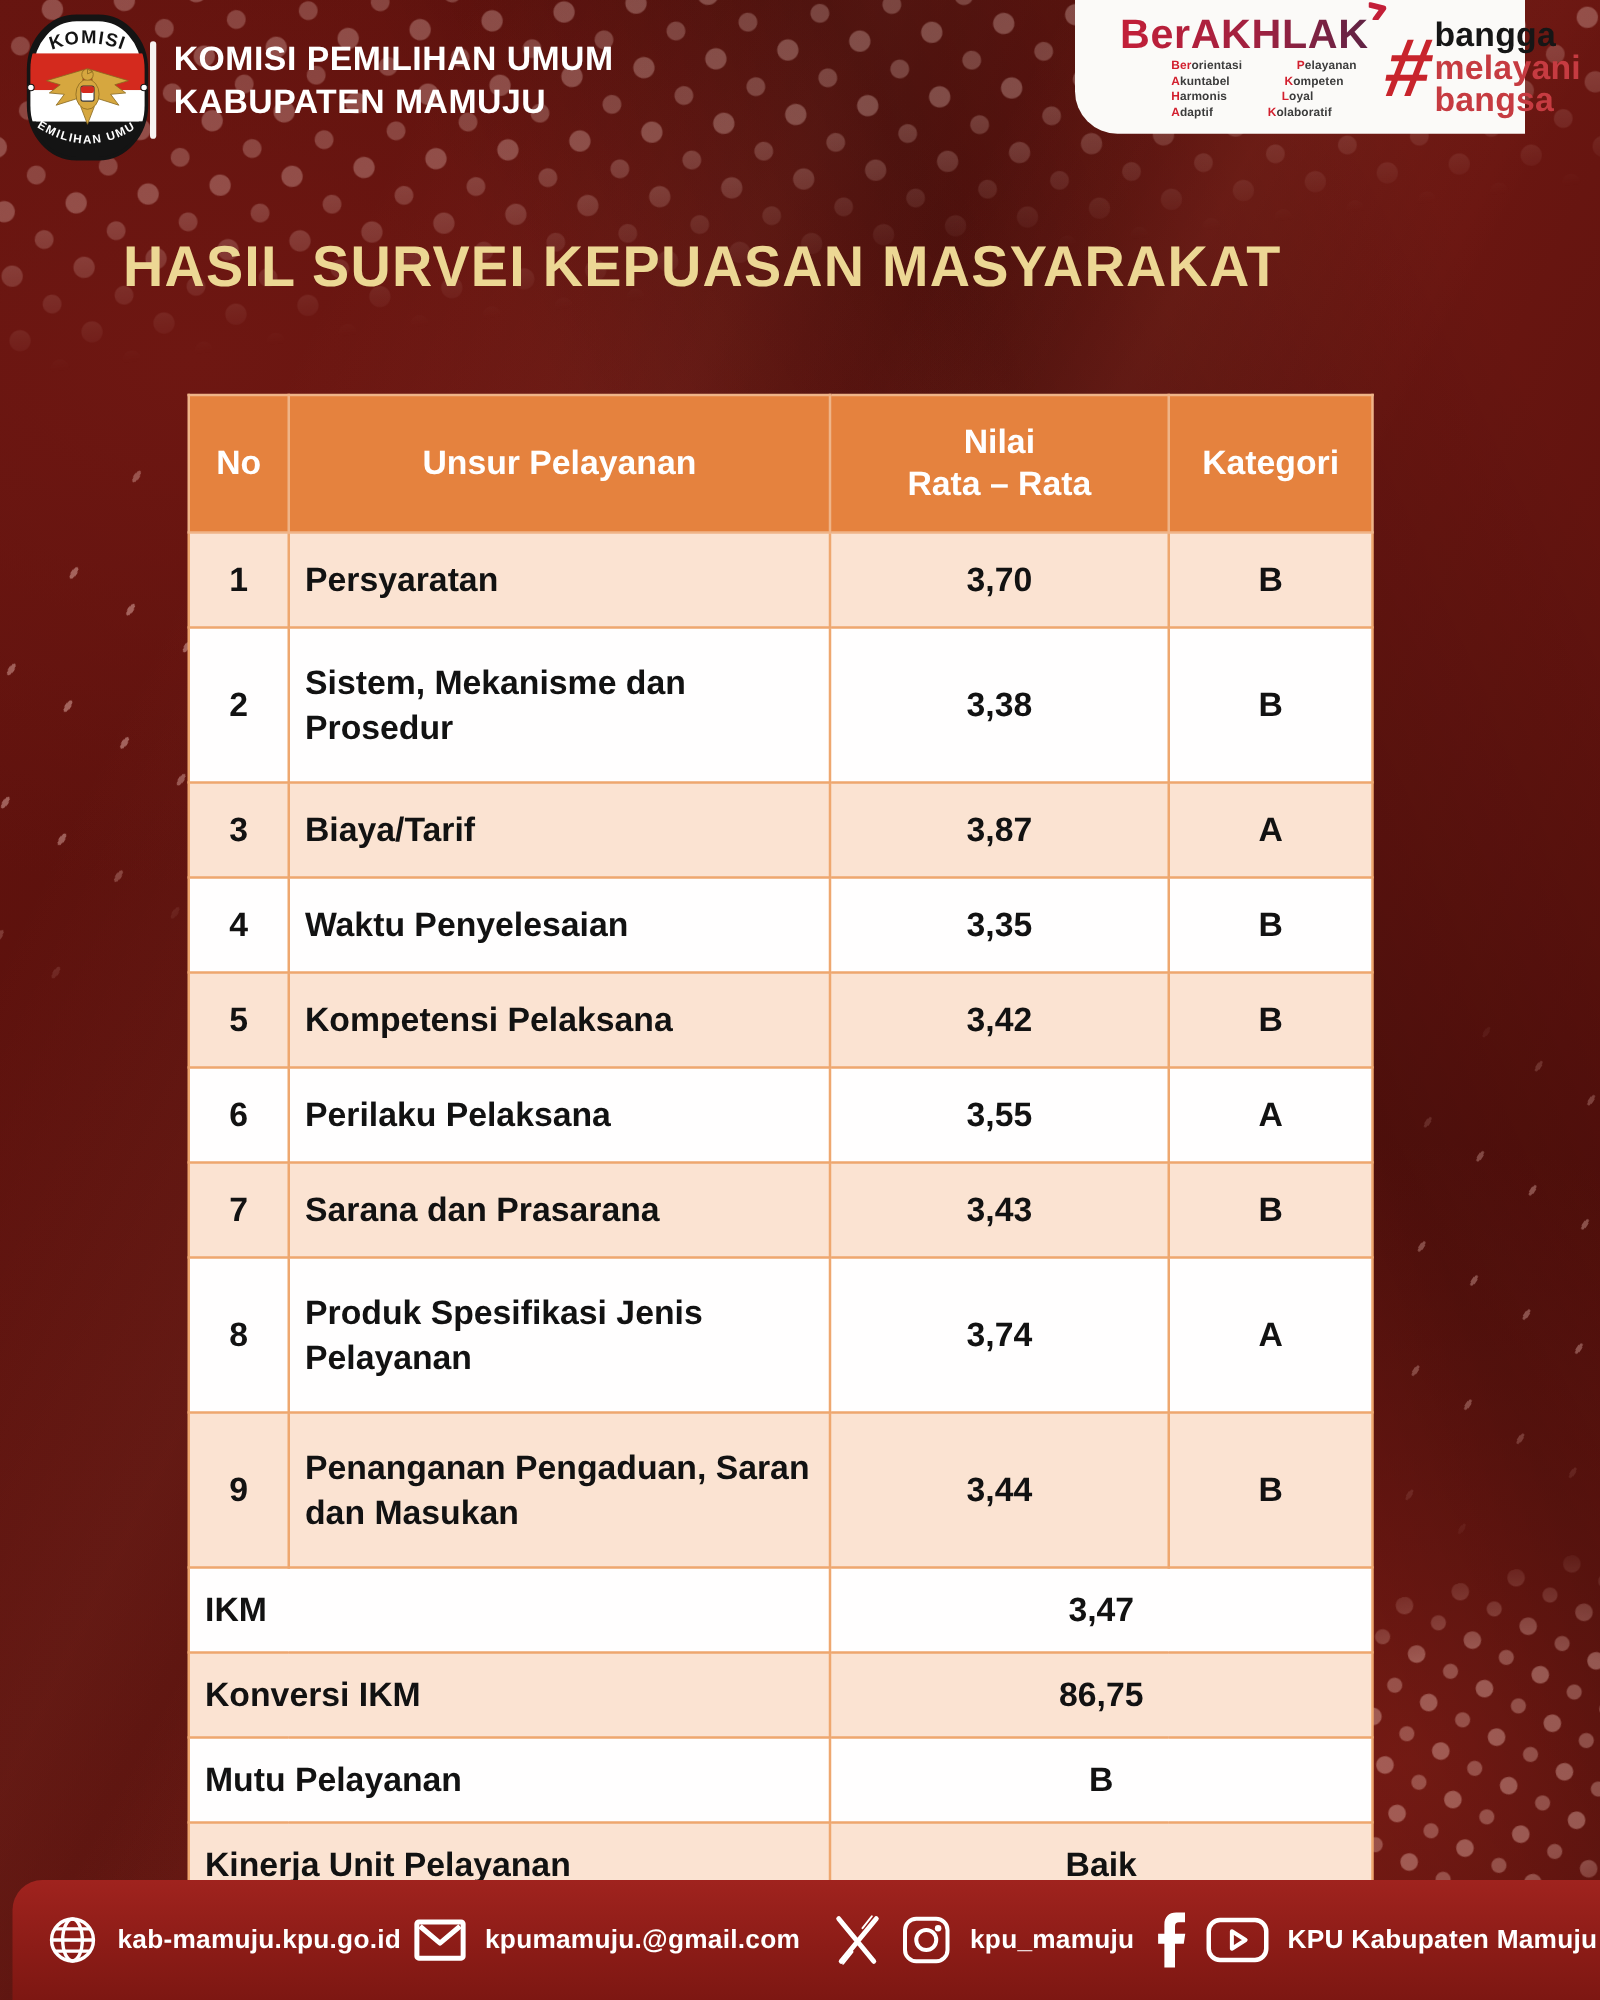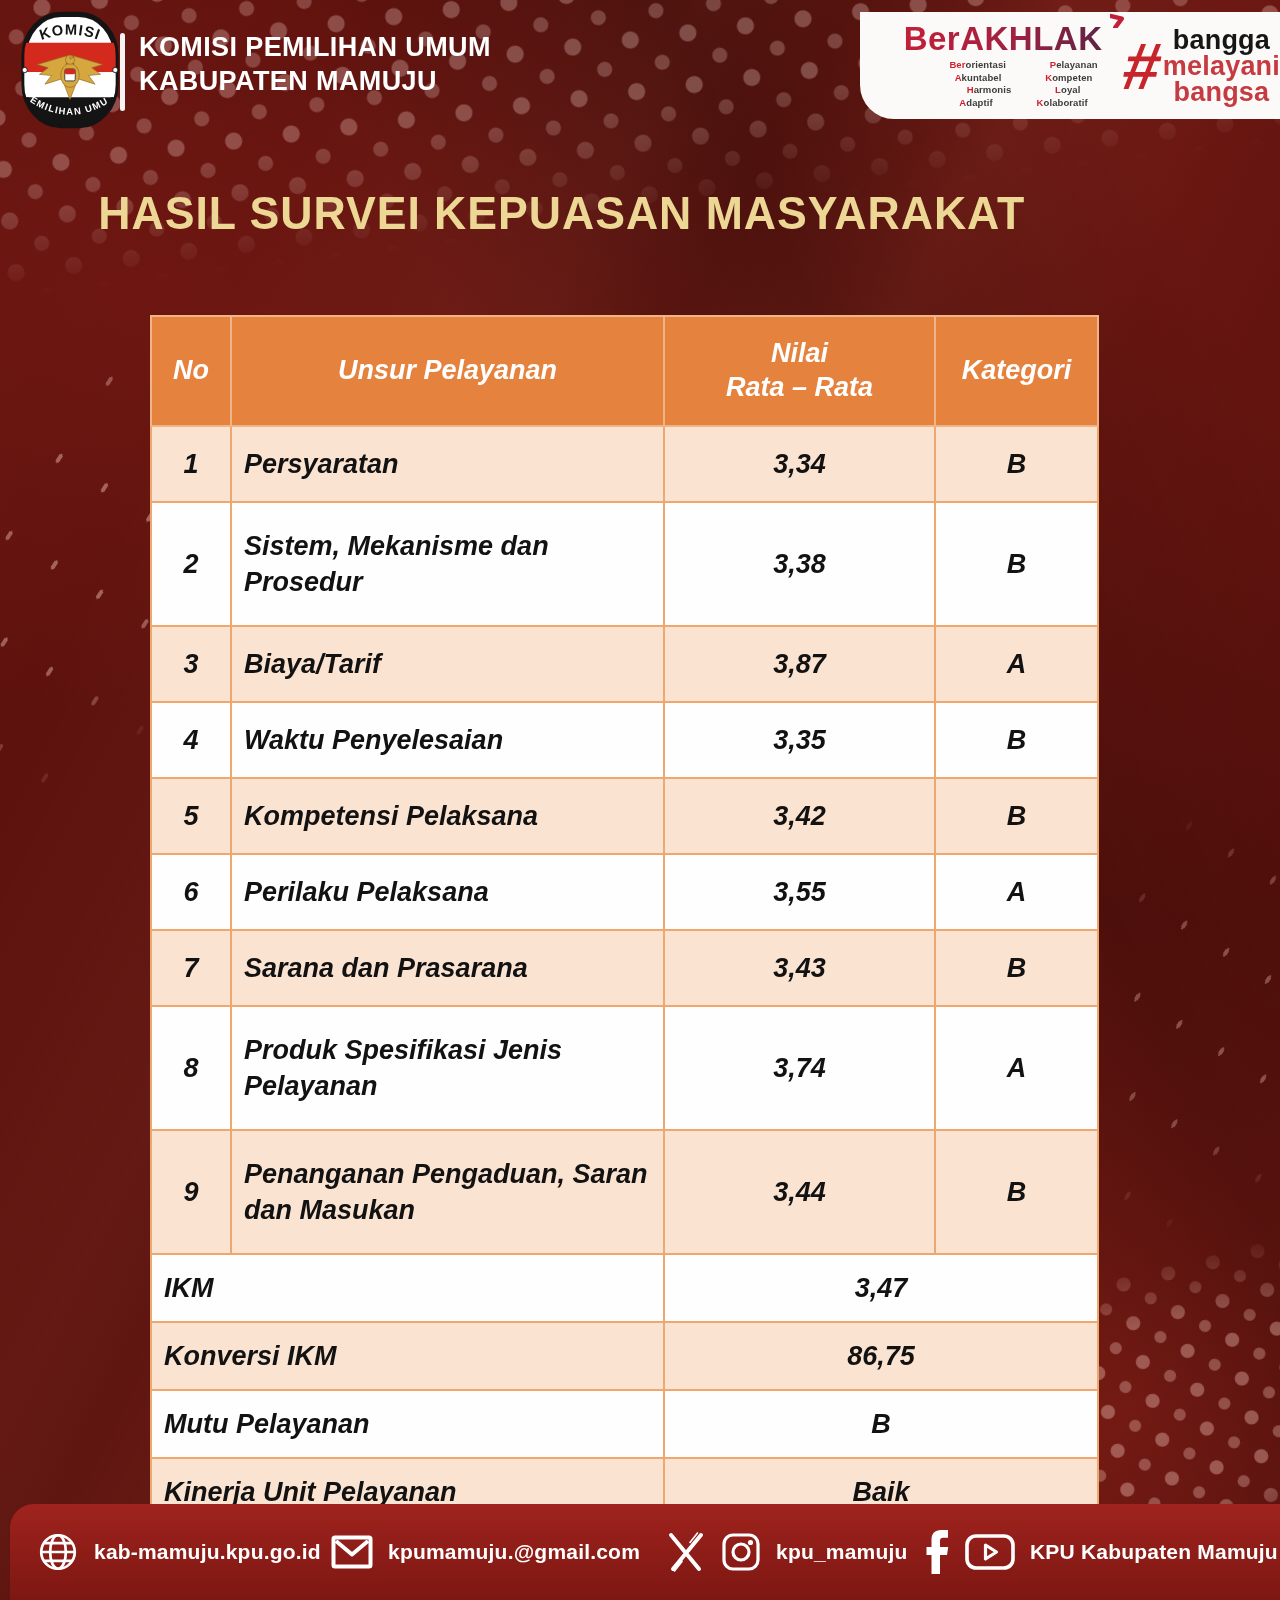--- a/index.html
+++ b/index.html
@@ -43,41 +43,41 @@
     background-image:radial-gradient(circle at 6px 6px, rgba(236,190,181,.34) 5px, transparent 6px);
     background-size:42px 34px;
     -webkit-mask-image:radial-gradient(ellipse at 50% 50%, #000 40%, transparent 85%);
     mask-image:radial-gradient(ellipse at 50% 50%, #000 40%, transparent 85%);}
 
   
   .logo-wrap{position:absolute;left:14px;top:10px;width:112px;height:120px;}
   .org-divider{position:absolute;left:120px;top:33px;width:5px;height:78px;background:rgba(255,255,255,.95);border-radius:3px;}
   .org-name{position:absolute;left:139px;top:30px;color:#fff;font-weight:800;font-size:27px;line-height:34px;letter-spacing:.4px;}
 
-  .brand-card{position:absolute;left:860px;top:12px;width:420px;height:107px;background:#fbfaf8;
-    border-radius:0 0 0 34px;display:flex;align-items:center;padding-left:36px;box-sizing:border-box;text-align:center;}
+  .brand-card{position:absolute;left:860px;top:0;width:360px;height:107px;background:#fbfaf8;
+    border-radius:0 0 0 34px;display:flex;align-items:center;padding-left:36px;box-sizing:border-box;}
   .akhlak{position:relative;margin-right:14px;}
   .akhlak-title{position:relative;display:inline-block;font-size:33px;font-weight:800;letter-spacing:.5px;
     background:linear-gradient(90deg,#c31f38 0%,#a02140 55%,#5f2344 100%);
     -webkit-background-clip:text;background-clip:text;color:transparent;line-height:34px;}
   .akhlak-arrow{position:absolute;right:-16px;top:-10px;}
   .akhlak-tagline{margin-top:3px;font-size:9.5px;font-weight:700;line-height:12.5px;color:#3c3c3c;letter-spacing:.1px;}
   .seg-red{color:#d21f2e;padding-left:41px;}
   .seg-dark{color:#3c3c3c;}
   .bangga{display:flex;align-items:center;}
   .bangga-hash{font-size:66px;font-weight:900;color:#c8242c;transform:skewX(-10deg);line-height:60px;margin-right:2px;}
   .bangga-words{display:flex;flex-direction:column;font-size:27px;font-weight:800;line-height:26px;letter-spacing:.2px;}
   .w-black{color:#161616;} .w-red{color:#c63b41;}
 
   .page-title{position:absolute;left:0;top:186px;width:1124px;text-align:center;
     color:#ecd794;font-size:46px;font-weight:800;letter-spacing:1px;}
   .page-title span{display:inline-block;transform:scaleX(.97);}
 
   
-  .tbl-wrap{position:absolute;left:150px;top:315px;width:1015px;font-style:italic;}
+  .tbl-wrap{position:absolute;left:150px;top:315px;width:1015px;}
   table{border-collapse:collapse;table-layout:fixed;width:947px;}
   col.c-no{width:80px;} col.c-unsur{width:433px;} col.c-nilai{width:271px;} col.c-kat{width:163px;}
   th,td{border:2px solid #eea76f;font-family:"Liberation Sans",sans-serif;}
   thead th{background:#e5823e;color:#fff;border-color:#efb488;font-size:27px;font-weight:800;height:106px;line-height:1.25;}
   tbody td{color:#121212;font-size:27px;font-weight:700;}
   tr.h-s td{height:62px;} tr.h-d td{height:110px;} tr.h-sum td{height:64px;}
   td.cell-no,td.cell-nilai,td.cell-kat{text-align:center;}
   td.cell-unsur{text-align:left;padding:6px 10px 6px 12px;line-height:1.35;}
   tr.row-peach td{background:#fbe3d2;} tr.row-white td{background:#fffefe;}
   td.sum-label{text-align:left;padding-left:12px;} td.sum-value{text-align:center;}
@@ -181,21 +181,21 @@
             <div>Nilai</div>
             <div>Rata – Rata</div>
           </th>
           <th>Kategori</th>
         </tr>
       </thead>
       <tbody>
         <tr class="row-peach h-s">
           <td class="cell-no">1</td>
           <td class="cell-unsur">Persyaratan</td>
-          <td class="cell-nilai">3,34</td>
+          <td class="cell-nilai">3,70</td>
           <td class="cell-kat">B</td>
         </tr>
         <tr class="row-white h-d">
           <td class="cell-no">2</td>
           <td class="cell-unsur">Sistem, Mekanisme dan Prosedur</td>
           <td class="cell-nilai">3,38</td>
           <td class="cell-kat">B</td>
         </tr>
         <tr class="row-peach h-s">
           <td class="cell-no">3</td>

